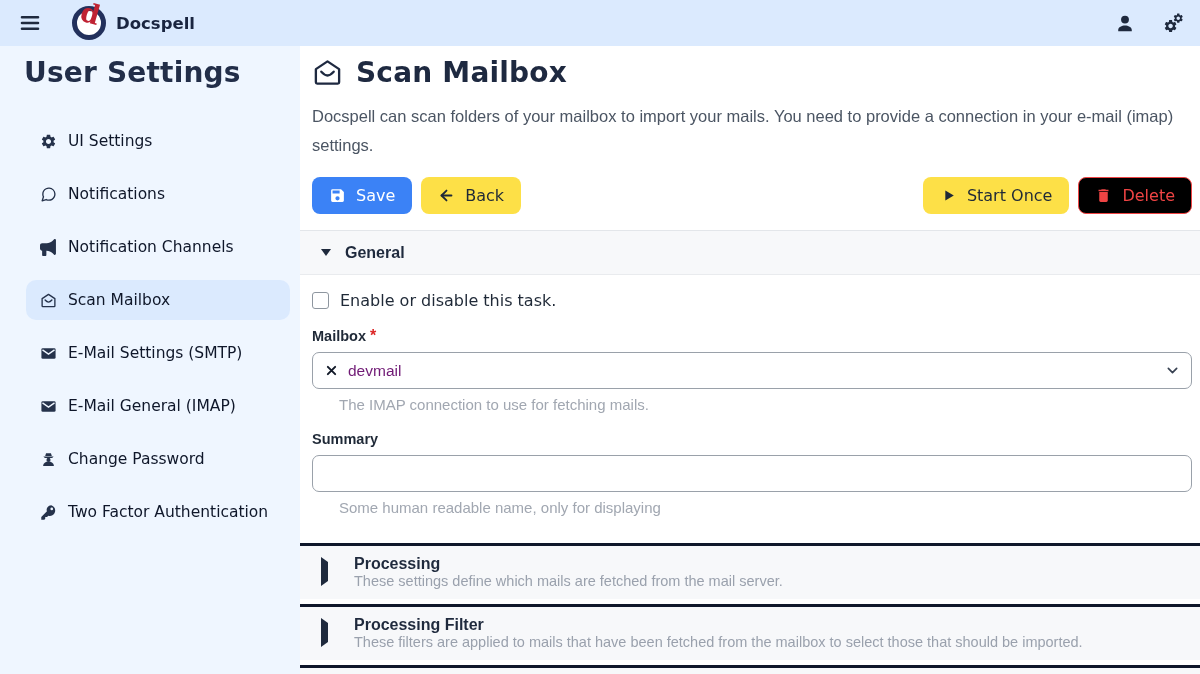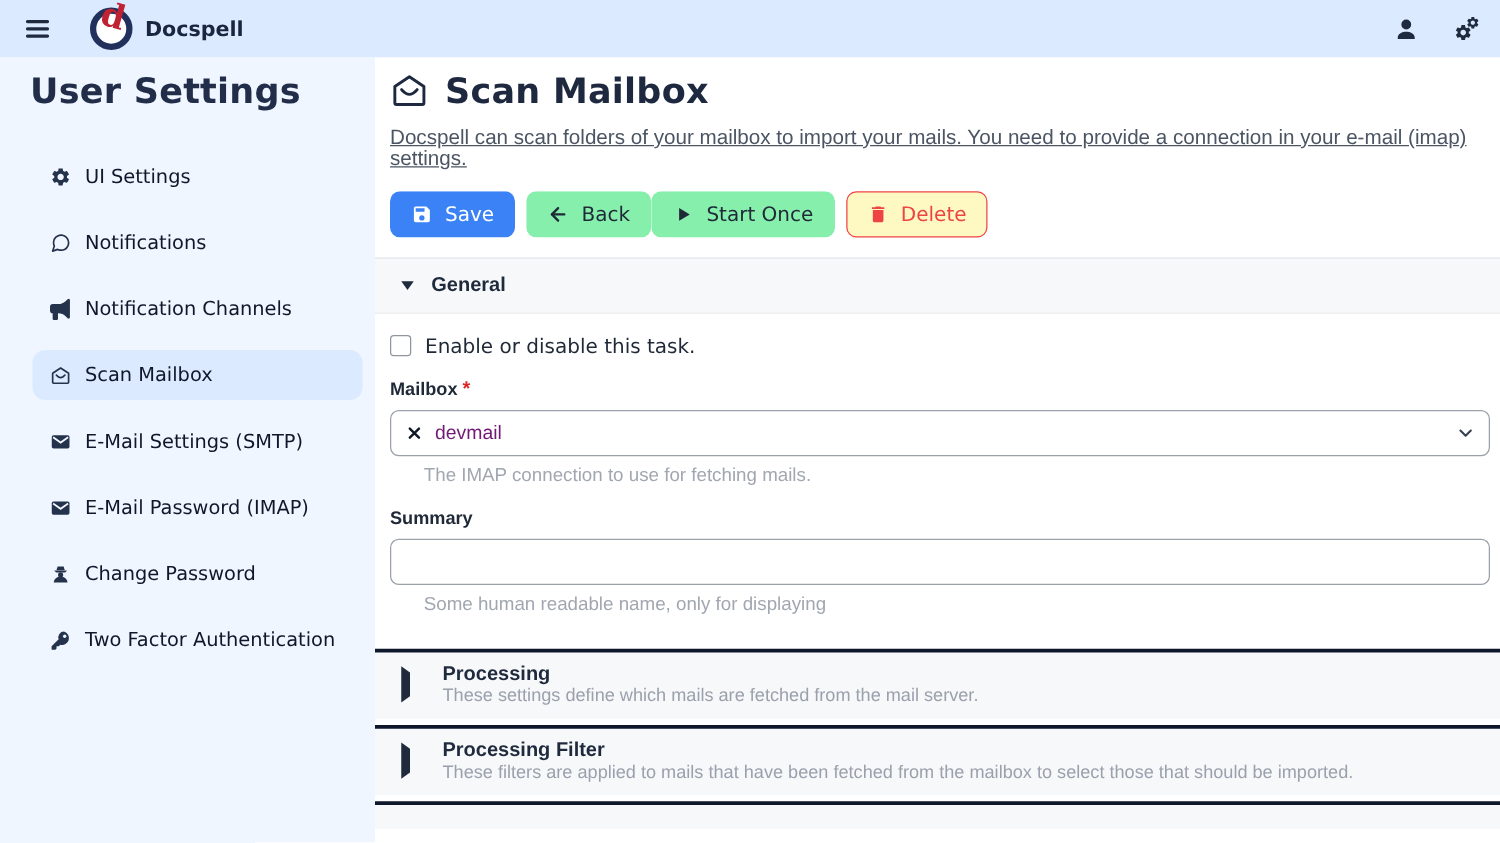--- a/index.html
+++ b/index.html
@@ -31,30 +31,30 @@
     cursor:pointer; }
   .side-item.selected { background:#dbeafe; }
   .side-icon { width:17px; height:17px; flex-shrink:0; color:#25324b; }
 
   
   .main { flex:1; background:#fff; padding-top:10px; overflow:hidden; }
   .title-row { display:flex; align-items:center; gap:13px; margin-left:12px; }
   .title-icon { width:31px; height:31px; color:#1e2940; }
   .title-row h2 { font-size:28px; font-weight:bold; color:#1e2940; letter-spacing:.2px; }
   .desc { margin:13px 10px 0 12px; max-width:880px; font-family:"Liberation Sans",sans-serif;
-    font-size:16.5px; line-height:17px; color:#4b5563;text-decoration:underline; }
-
-  .toolbar { display:flex; margin:17px 8px 16px 12px; }
+    font-size:16.5px; line-height:29px; color:#4b5563; }
+
+  .toolbar { display:flex; justify-content:space-between; margin:17px 8px 16px 12px; }
   .tgroup { display:flex; gap:9px; }
   .btn { height:37px; display:flex; align-items:center; gap:10px; padding:0 16px;
     border-radius:8px; font-family:"DejaVu Sans",sans-serif; font-size:16px;
-    border:1px solid transparent; cursor:pointer; background:#86efac; color:#1f2937; }
+    border:1px solid transparent; cursor:pointer; background:#fde047; color:#1f2937; }
   .btn svg { width:17px; height:17px; }
   .btn.primary { background:#3b82f6; color:#fff; }
-  .btn.danger { background:#fef9c3; border-color:#ef4444; color:#ef4444; }
+  .btn.danger { background:#000000; border-color:#ef4444; color:#ef4444; }
   .btn.danger svg { color:#ef4444; }
 
   .accordion-header { height:45px; background:#f7f8fa; border-top:1px solid #e3e6ea;
     border-bottom:1px solid #e9ebee; display:flex; align-items:center; padding-left:21px;
     gap:14px; cursor:pointer; }
   .accordion-header .acc-title { font-family:"Liberation Sans",sans-serif; font-weight:bold;
     font-size:16px; color:#1f2a3d; }
   .caret-down { width:0; height:0; border-left:5.5px solid transparent;
     border-right:5.5px solid transparent; border-top:7px solid #1f2a3d; }
   .caret-right { width:0; height:0; border-top:5.5px solid transparent;
@@ -157,21 +157,21 @@
             <path d="M3.5 6.8 12 12.8 20.5 6.8" stroke="#eff6ff" stroke-width="2" fill="none"></path>
           </svg>
         <span>E-Mail Settings (SMTP)</span>
       </div>
 
       <div class="side-item">
         <svg class="side-icon" viewBox="0 0 24 24">
             <rect x="2" y="4.5" width="20" height="15" rx="2" fill="currentColor"></rect>
             <path d="M3.5 6.8 12 12.8 20.5 6.8" stroke="#eff6ff" stroke-width="2" fill="none"></path>
           </svg>
-        <span>E-Mail Password (IMAP)</span>
+        <span>E-Mail General (IMAP)</span>
       </div>
 
       <div class="side-item">
         <svg class="side-icon" viewBox="0 0 24 24" fill="currentColor">
             <path d="M8.6 3h6.8l1.3 4.2H7.3z"></path>
             <path d="M4.8 7.6h14.4l-2.1 2.4H6.9z"></path>
             <circle cx="12" cy="12.6" r="2.9"></circle>
             <path d="M4.3 21.2c.3-4.3 3.5-6.4 7.7-6.4s7.4 2.1 7.7 6.4z"></path>
           </svg>
         <span>Change Password</span>

